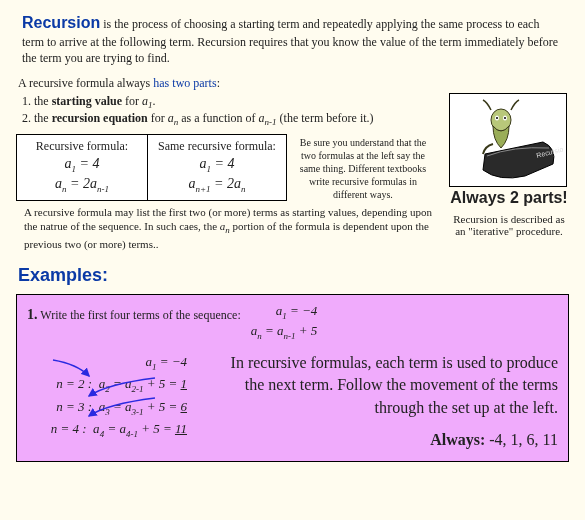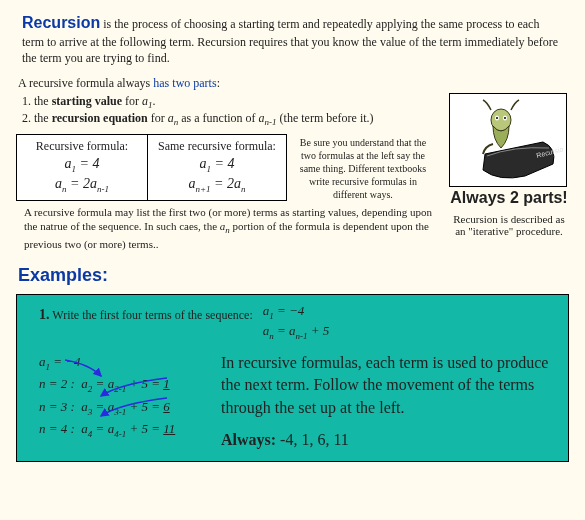--- a/index.html
+++ b/index.html
@@ -107,22 +107,23 @@
   }
   .examples-head {
     font-family: "Comic Sans MS", cursive, sans-serif;
     color: #0b3aa6;
     font-weight: bold;
     font-size: 18px;
     margin: 14px 0 8px 2px;
   }
   .example-box {
     border: 1px solid #000;
-    background: #14b8a6;
-    padding: 8px 10px 10px 22px;
+    background: #f0abfc;
+    padding: 8px 10px 10px 10px;
+    text-align: right;
   }
   .prompt-row {
     display: flex;
     align-items: flex-start;
     gap: 10px;
   }
   .prompt-text { font-size: 12px; padding-top: 4px;}
   .num { font-family: Georgia, serif; font-weight: bold; font-size: 14px; }
   .seq-def {
     font-family: 'Times New Roman', serif;

